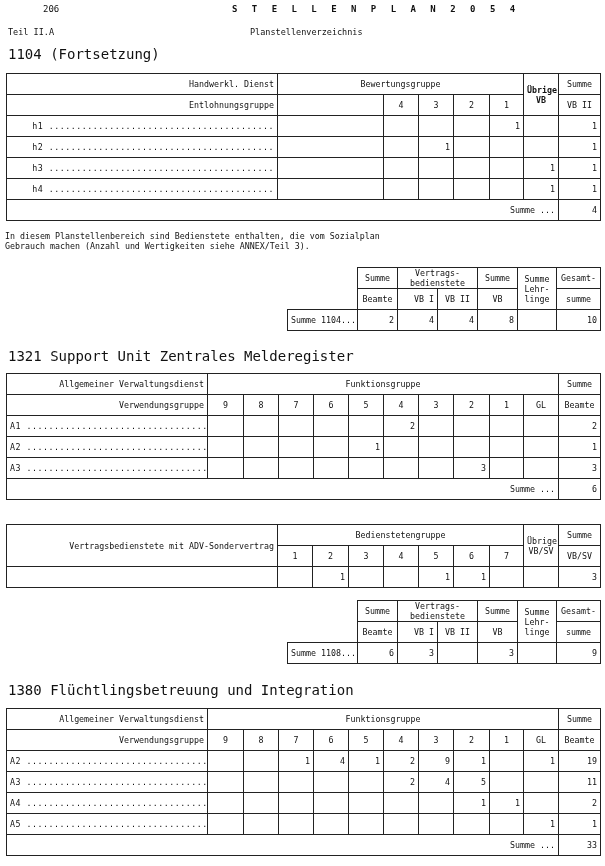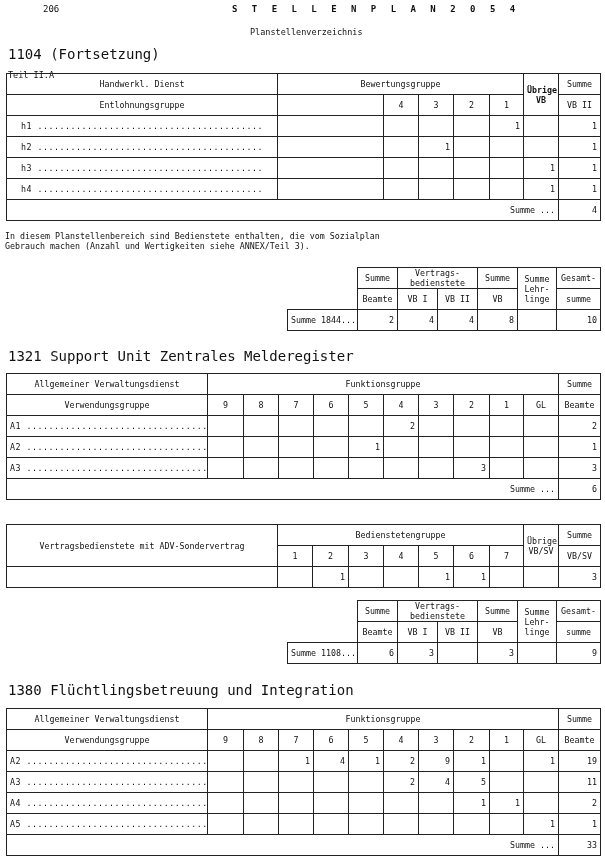--- a/index.html
+++ b/index.html
@@ -1,27 +1,27 @@
 <!DOCTYPE html>
 <html><head>
 <meta charset="utf-8">
 <style>
   html,body{margin:0;padding:0;background:#fff;}
   body{width:605px;height:866px;position:relative;overflow:hidden;font-family:"DejaVu Sans Mono","Liberation Mono",monospace;color:#111;font-size:8.5px;}
   .abs{position:absolute;white-space:nowrap;}
   .hdr-page{left:43px;top:4px;font-size:9px;}
   .hdr-title{left:232px;top:4px;font-size:9px;letter-spacing:4.5px;font-weight:bold;}
-  .hdr-teil{left:8px;top:27px;margin-top:43px;}
+  .hdr-teil{left:8px;top:27px;}
   .hdr-sub{left:250px;top:27px;}
   .sec{left:8px;font-size:14px;}
   table{position:absolute;border-collapse:collapse;table-layout:fixed;font-size:8.3px;}
   td{border:1px solid #222;padding:0 3px;height:20px;overflow:hidden;white-space:nowrap;}
   td.c{text-align:center;}
   td.r{text-align:right;}
-  td.l{text-align:center;margin-top:32px;}
+  td.l{text-align:right;margin-top:32px;}
   .dots{letter-spacing:0.5px;}
   .note{left:5px;top:231px;line-height:10px;white-space:pre;font-size:8.3px;}
 </style>
 </head>
 <body>
 
 <div class="abs hdr-page">206</div>
 <div class="abs hdr-title">S T E L L E N P L A N  2 0 5 4</div>
 <div class="abs hdr-teil">Teil II.A</div>
 <div class="abs hdr-sub">Planstellenverzeichnis</div>
@@ -125,21 +125,21 @@
     <td class="c">Gesamt-</td>
   </tr>
   <tr>
     <td class="c">Beamte</td>
     <td class="l">VB I</td>
     <td class="c">VB II</td>
     <td class="c">VB</td>
     <td class="c">summe</td>
   </tr>
   <tr>
-    <td class="l">Summe 1844...</td>
+    <td class="l">Summe 1104...</td>
     <td class="r">2</td>
     <td class="r">4</td>
     <td class="r">4</td>
     <td class="r">8</td>
     <td class="r"></td>
     <td class="r">10</td>
   </tr>
 </tbody>
   </table>
 

